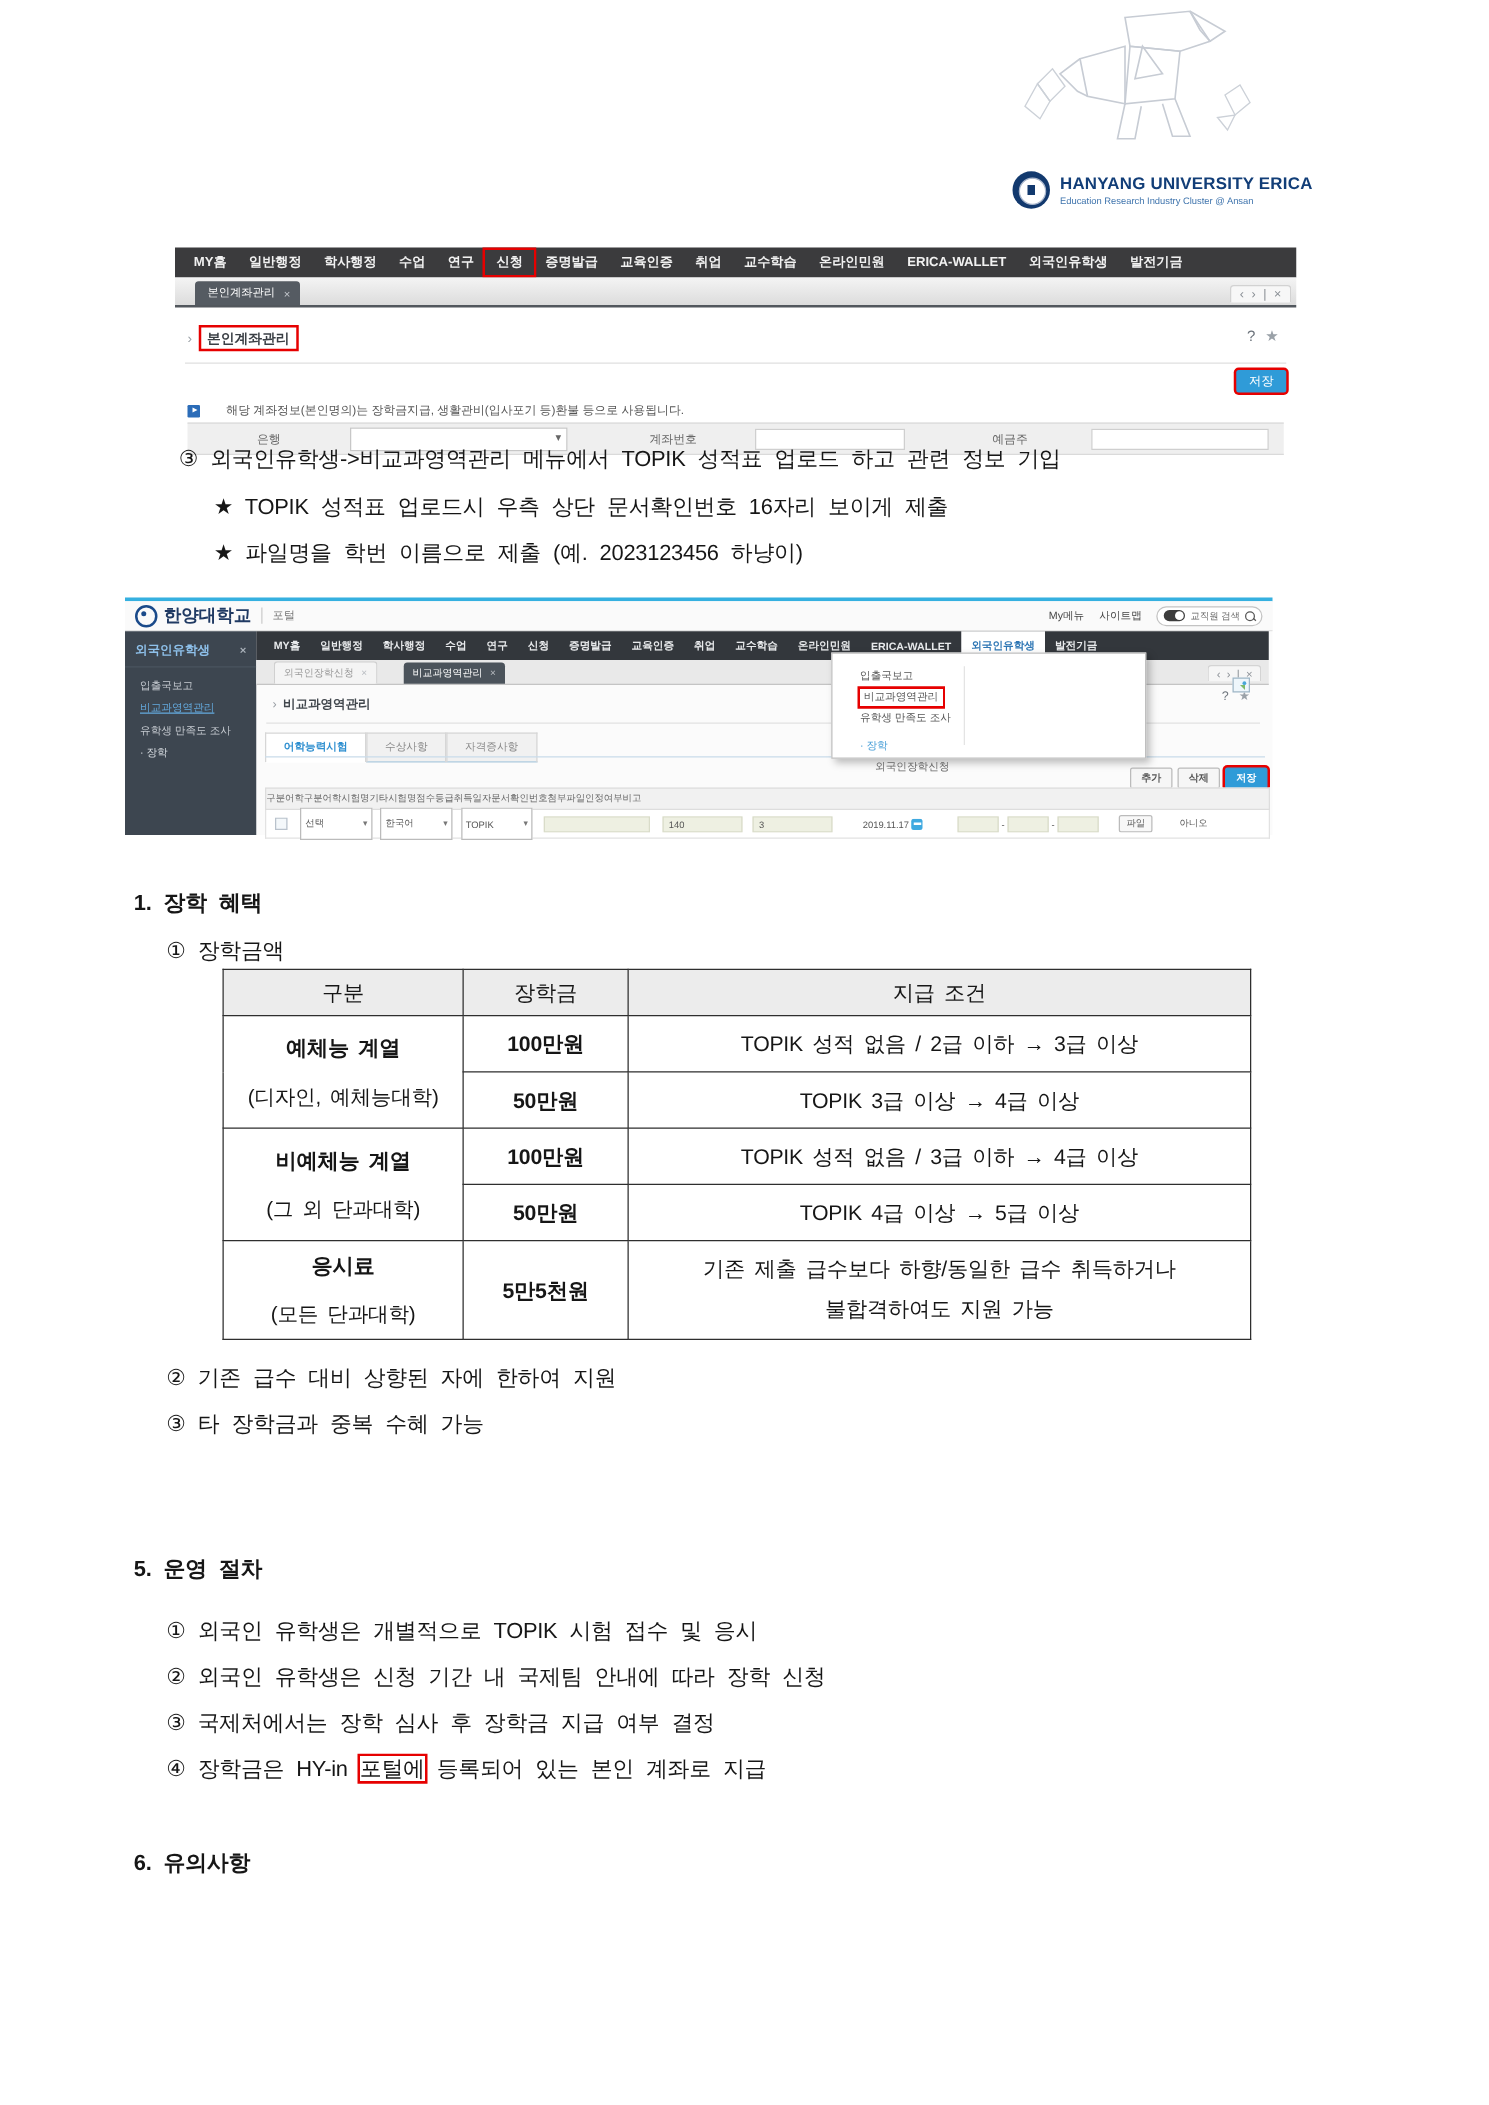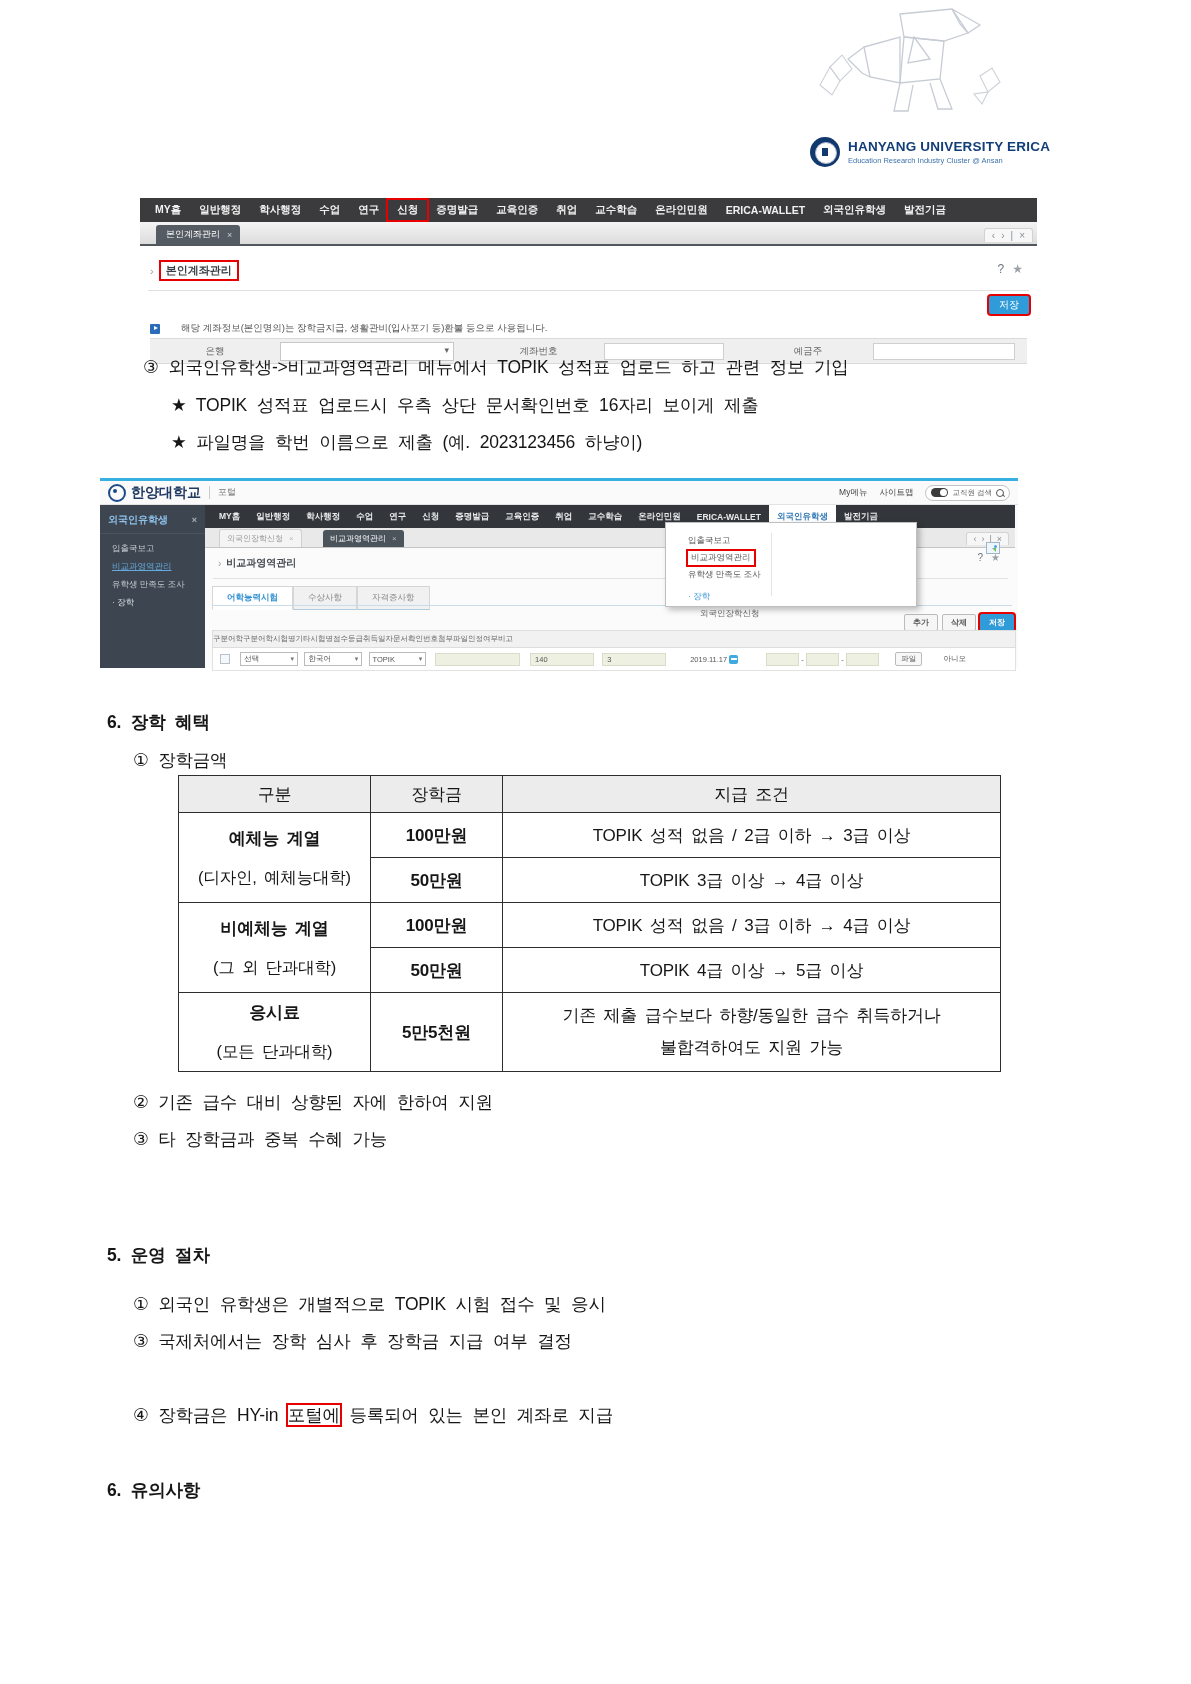--- a/index.html
+++ b/index.html
@@ -126,21 +126,21 @@
   .s2-abtn.st-save{background:#2f9bd8;border-color:#2f9bd8;color:#fff;box-shadow:0 0 0 2px #e60000;}
 
   .s2-table{position:absolute;left:112px;right:2px;top:152px;}
   .s2-thr{display:flex;background:#f1f1f1;border:1px solid #ddd;height:16px;align-items:center;}
   .s2-th{font-size:7.5px;color:#666;text-align:center;overflow:hidden;white-space:nowrap;}
   .s2-tdr{display:flex;background:#fff;border:1px solid #e2e2e2;border-top:none;height:22px;align-items:center;}
   .s2-td{display:flex;align-items:center;justify-content:center;font-size:7.5px;color:#555;overflow:hidden;white-space:nowrap;gap:2px;}
   .c1{width:3%;}.c2{width:8%;}.c3{width:8%;}.c4{width:8%;}.c5{width:12%;}.c6{width:9%;}
   .c7{width:9%;}.c8{width:11%;}.c9{width:16%;}.c10{width:5.5%;}.c11{width:6%;}.c12{width:4.5%;}
   .chk{width:8px;height:8px;border:1px solid #b9c2cc;background:#f4f8fb;}
-  .mini-select{display:flex;justify-content:space-between;align-items:center;width:90%;height:14px;
+  .mini-select{display:flex;justify-content:space-between;align-items:center;width:90%;height:26px;
         background:#fff;border:1px solid #bbb;padding:0 3px;box-sizing:border-box;font-size:7.5px;color:#555;}
   .mini-select .caret{font-size:7px;color:#777;}
   .mini-input{width:88%;height:13px;background:#eef0e2;border:1px solid #d9dcc9;display:flex;
         align-items:center;padding-left:4px;box-sizing:border-box;font-size:7.5px;color:#555;}
   .mini-input.tiny{width:26%;}
   .cal-ic{width:9px;height:9px;background:#3fa9e0;border-radius:2px;position:relative;}
   .cal-ic::after{content:"";position:absolute;left:1.5px;top:3.5px;width:6px;height:1.5px;background:#fff;}
   .file-btn{font-size:7.5px;border:1px solid #bbb;background:#f8f8f8;padding:1px 5px;border-radius:2px;color:#555;}
 
   .s2-panel{position:absolute;left:565px;top:44px;width:250px;height:83px;background:#fff;
@@ -421,21 +421,21 @@
       <div class="s2-panel-items">
           <div class="s2-panel-item">입출국보고</div>
           <div class="s2-panel-item st-redbox">비교과영역관리</div>
           <div class="s2-panel-item">유학생 만족도 조사</div>
           <div class="s2-panel-item st-section">· 장학</div>
           <div class="s2-panel-item st-sub">외국인장학신청</div>
         </div>
     </div>
   </div>
 
-  <div class="body-line body-bold" style="left:107px;top:710px">6.  장학 혜택</div>
+  <div class="body-line body-bold" style="left:107px;top:710px">1.  장학 혜택</div>
   <div class="body-line" style="left:133px;top:748px">①   장학금액</div>
 
   <table class="sec4-table">
     <colgroup>
         <col style="width:192px">
         <col style="width:132px">
         <col style="width:498px">
       </colgroup>
     <tbody>
         <tr>
@@ -480,20 +480,21 @@
     </tr>
   </tbody>
     </table>
 
   <div class="body-line" style="left:133px;top:1090px">②   기존 급수 대비 상향된 자에 한하여 지원</div>
   <div class="body-line" style="left:133px;top:1127px">③   타 장학금과 중복 수혜 가능</div>
 
   <div class="body-line body-bold" style="left:107px;top:1243px">5.  운영 절차</div>
   <div class="sec5-items" style="position:absolute;left:133px;top:1292px">
       <div class="body-line">①   외국인 유학생은 개별적으로 TOPIK 시험 접수 및 응시</div>
+      <div class="body-line">②   외국인 유학생은 신청 기간 내 국제팀 안내에 따라 장학 신청</div>
       <div class="body-line">③   국제처에서는 장학 심사 후 장학금 지급 여부 결정</div>
     </div>
   <div class="body-line" style="left:133px;top:1403px">
     <span>④   장학금은 HY-in </span><span class="redbox">포털에</span><span> 등록되어 있는 본인 계좌로 지급</span>
   </div>
 
   <div class="body-line body-bold" style="left:107px;top:1478px">6. 유의사항</div>
 
 </div>
 

